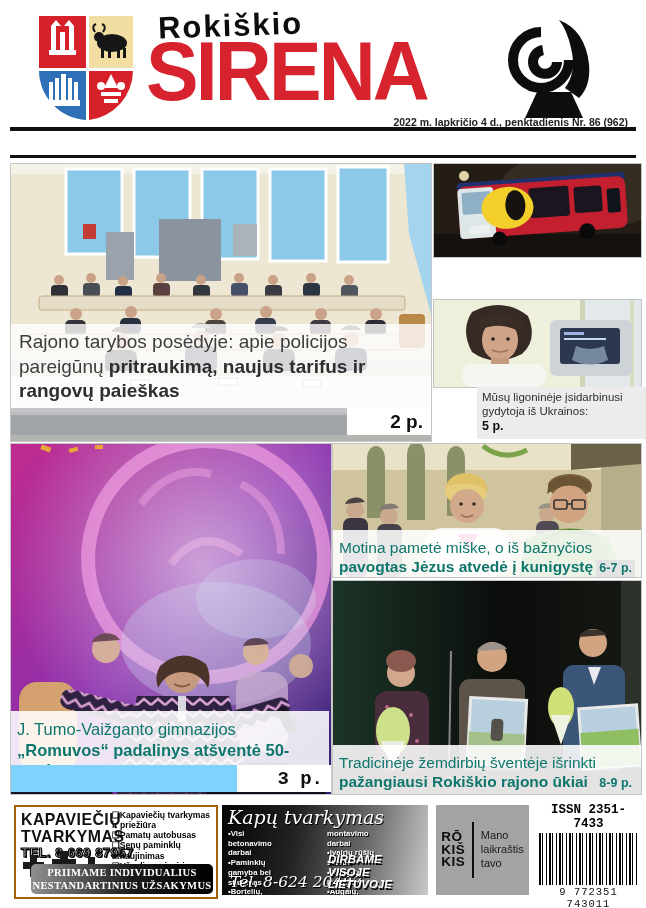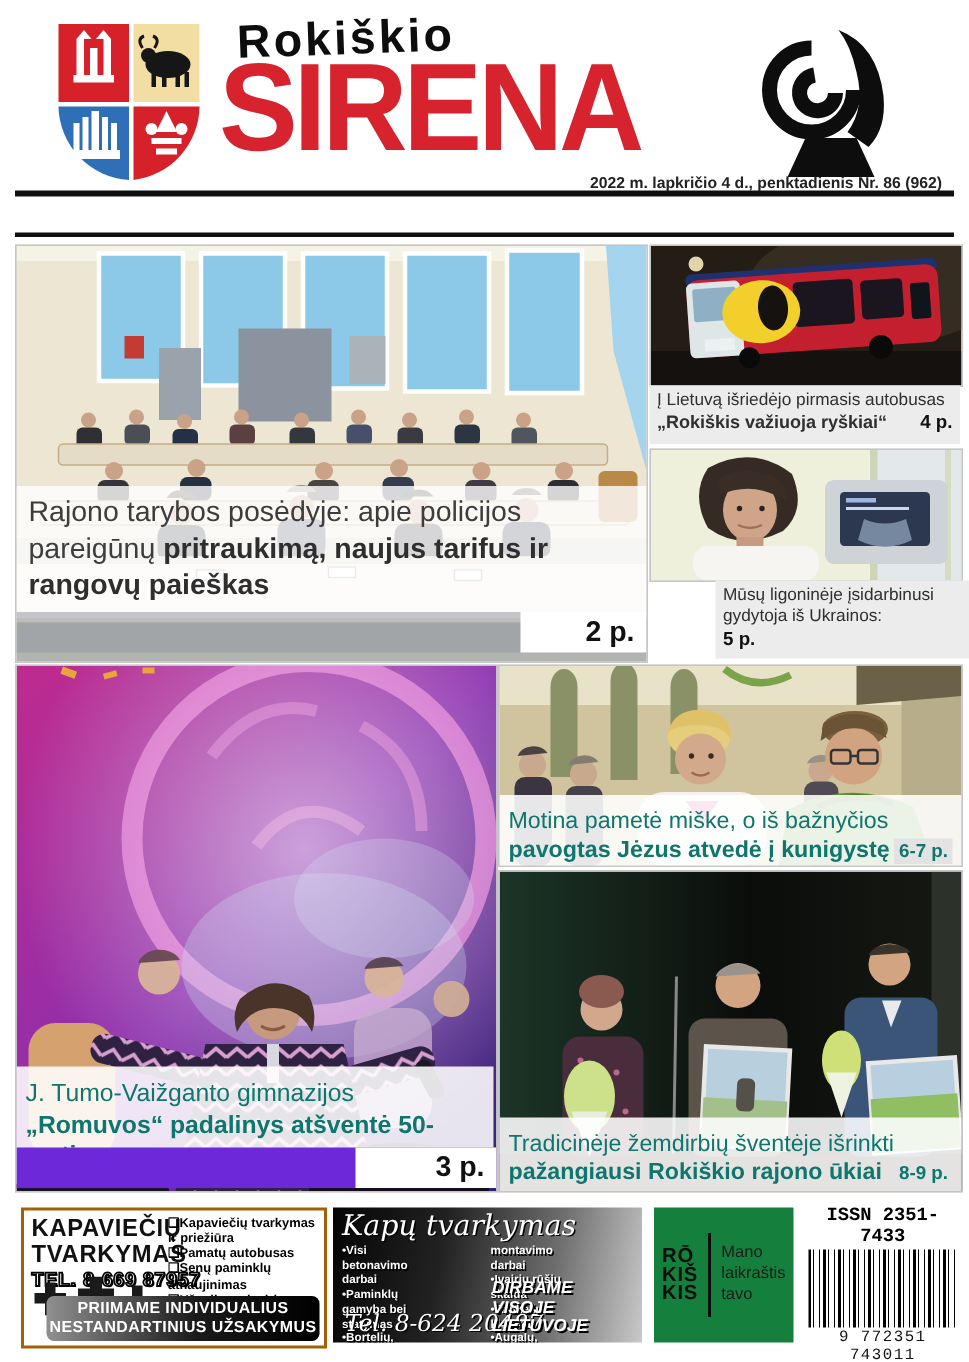--- a/index.html
+++ b/index.html
@@ -23,42 +23,42 @@
   .photo svg{display:block;}
   
   .main-photo{left:10px;top:163px;width:420px;height:277px;}
   .headline-ov{position:absolute;left:0;top:160px;width:404px;background:rgba(255,255,255,.8);
                padding:6px 8px 8px 8px;font-size:19px;line-height:1.3;color:#3d3d3d;}
   .headline-ov b{color:#2e2e2e;}
   .pagebar{position:absolute;left:0;top:244px;width:420px;height:27px;background:rgba(150,152,160,.55);}
   .refbox{position:absolute;right:0;top:0;height:100%;background:#fff;display:flex;
           align-items:center;justify-content:flex-end;font-weight:bold;color:#111;}
   .refbox.big{width:76px;font-size:19px;padding-right:8px;}
-  .pagebar.black{background:#6d28d9;}
+  .pagebar.black{background:#7dd3fc;font-family:Liberation Mono, monospace;}
   
   .caption{position:absolute;background:#ececec;color:#2f2f2f;padding:3px 5px;}
   .cap-line{display:block;line-height:1.25;}
   .cap-flex{display:flex;justify-content:space-between;align-items:baseline;}
   .cap-ref{font-weight:bold;color:#111;white-space:nowrap;}
   
   .ov-caption{position:absolute;background:rgba(255,255,255,.88);color:#0f766e;
               padding:8px 6px;line-height:1.3;}
   .ref-chip{background:#e3e3e3;font-weight:bold;padding:0 3px;}
   
   .ad1{position:absolute;left:14px;top:805px;width:200px;height:90px;border:2px solid #a16207;
        background:#fff;}
   .ad1-title{font-size:16.5px;font-weight:bold;letter-spacing:.5px;line-height:1.02;
              transform:scaleX(.96);transform-origin:left;}
   .ad1-phone{font-size:13px;font-weight:bold;color:#fff;-webkit-text-stroke:1.2px #000;
              text-shadow:1px 1px 0 #000;letter-spacing:.5px;}
   .ad1-items{position:absolute;left:96px;top:3px;width:100px;font-size:8.6px;font-weight:bold;
              line-height:1.18;color:#000;}
   .ad1-band{position:absolute;left:15px;right:3px;bottom:3px;background:linear-gradient(90deg,#909090,#1a1a1a 55%,#000);
             border-radius:5px;color:#fff;font-weight:bold;font-size:10.6px;text-align:center;
-            line-height:1.25;padding:2px 0;letter-spacing:.3px;}
+            line-height:1.25;padding:2px 0;letter-spacing:.3px;font-family:Liberation Serif, serif;}
   .ad2{position:absolute;left:222px;top:805px;width:206px;height:90px;
        background:linear-gradient(100deg,#050505 0%,#222 35%,#6e6e6e 70%,#c9c9c9 100%);
        color:#fff;overflow:hidden;}
   .ad2-title{font-family:"DejaVu Serif",serif;font-style:italic;font-size:19px;
              padding:1px 0 0 6px;text-shadow:1px 1px 0 #000;}
   .ad2-cols{display:flex;font-size:7.8px;font-weight:bold;line-height:1.25;padding:1px 2px 0 6px;
             text-shadow:1px 1px 0 #000;}
   .ad2-cols div{width:50%;}
   .ad2-phone{position:absolute;left:8px;bottom:4px;font-family:"DejaVu Serif",serif;
              font-style:italic;font-size:15.5px;text-shadow:1px 1px 0 #000;}
@@ -255,27 +255,20 @@
         <rect x="29" y="24" width="29" height="22" rx="2" fill="#8fb0c4"></rect>
         <rect x="35" y="58" width="20" height="8" fill="#ecf0f0"></rect>
         <ellipse cx="74" cy="42" rx="26" ry="21" fill="#f2cf2a"></ellipse>
         <ellipse cx="82" cy="40" rx="10" ry="15" fill="#15120f"></ellipse>
         <circle cx="64" cy="72" r="7" fill="#0a0a0a"></circle>
         <circle cx="152" cy="71" r="8" fill="#0a0a0a"></circle>
       </g>
       <circle cx="30" cy="12" r="5" fill="#f5e9b8" opacity=".9"></circle>
     </svg>
   </div>
-  <div class="caption" style="left:433px;top:257px;width:197px;height:33px;font-size:11.5px;">
-    <span class="cap-line">Į Lietuvą išriedėjo pirmasis autobusas</span>
-    <span class="cap-flex">
-      <b style="font-size:12px;">„Rokiškis važiuoja ryškiai“</b>
-      <span class="cap-ref" style="font-size:12.5px;">4 p.</span>
-    </span>
-  </div>
 
   <div class="photo" style="left:433px;top:299px;width:207px;height:87px;">
     <svg width="207" height="87" viewBox="0 0 207 87" preserveAspectRatio="none">
       <rect width="207" height="87" fill="#eef0dc"></rect>
       <rect x="148" width="59" height="87" fill="#e3e8ea"></rect>
       <rect x="146" width="5" height="87" fill="#cdd4b8"></rect>
       <rect x="196" width="4" height="87" fill="#d6dcc2"></rect>
       <rect x="116" y="20" width="82" height="56" rx="6" fill="#cdd3d6"></rect>
       <rect x="126" y="28" width="60" height="36" rx="3" fill="#2c3750"></rect>
       <rect x="130" y="32" width="20" height="3" fill="#9fb6e0"></rect>
@@ -511,21 +504,21 @@
         <div>•Augalų, kelmų šalinimas</div>
       </div>
     </div>
     <div class="ad2-phone">Tel. 8-624 20487</div>
     <div class="ad2-band">
       <div>DIRBAME VISOJE</div>
       <div>LIETUVOJE</div>
     </div>
   </div>
 
-  <div class="logoblock" style="background:#15803d;">
+  <div class="logoblock" style="background:#a3a3a3;">
     <div class="logo-letters">
       <div>RŌ</div>
       <div>KIŠ</div>
       <div>KIS</div>
     </div>
     <div class="logo-div"></div>
     <div class="logo-slogan">
       <div>Mano</div>
       <div>laikraštis</div>
       <div>tavo</div>

